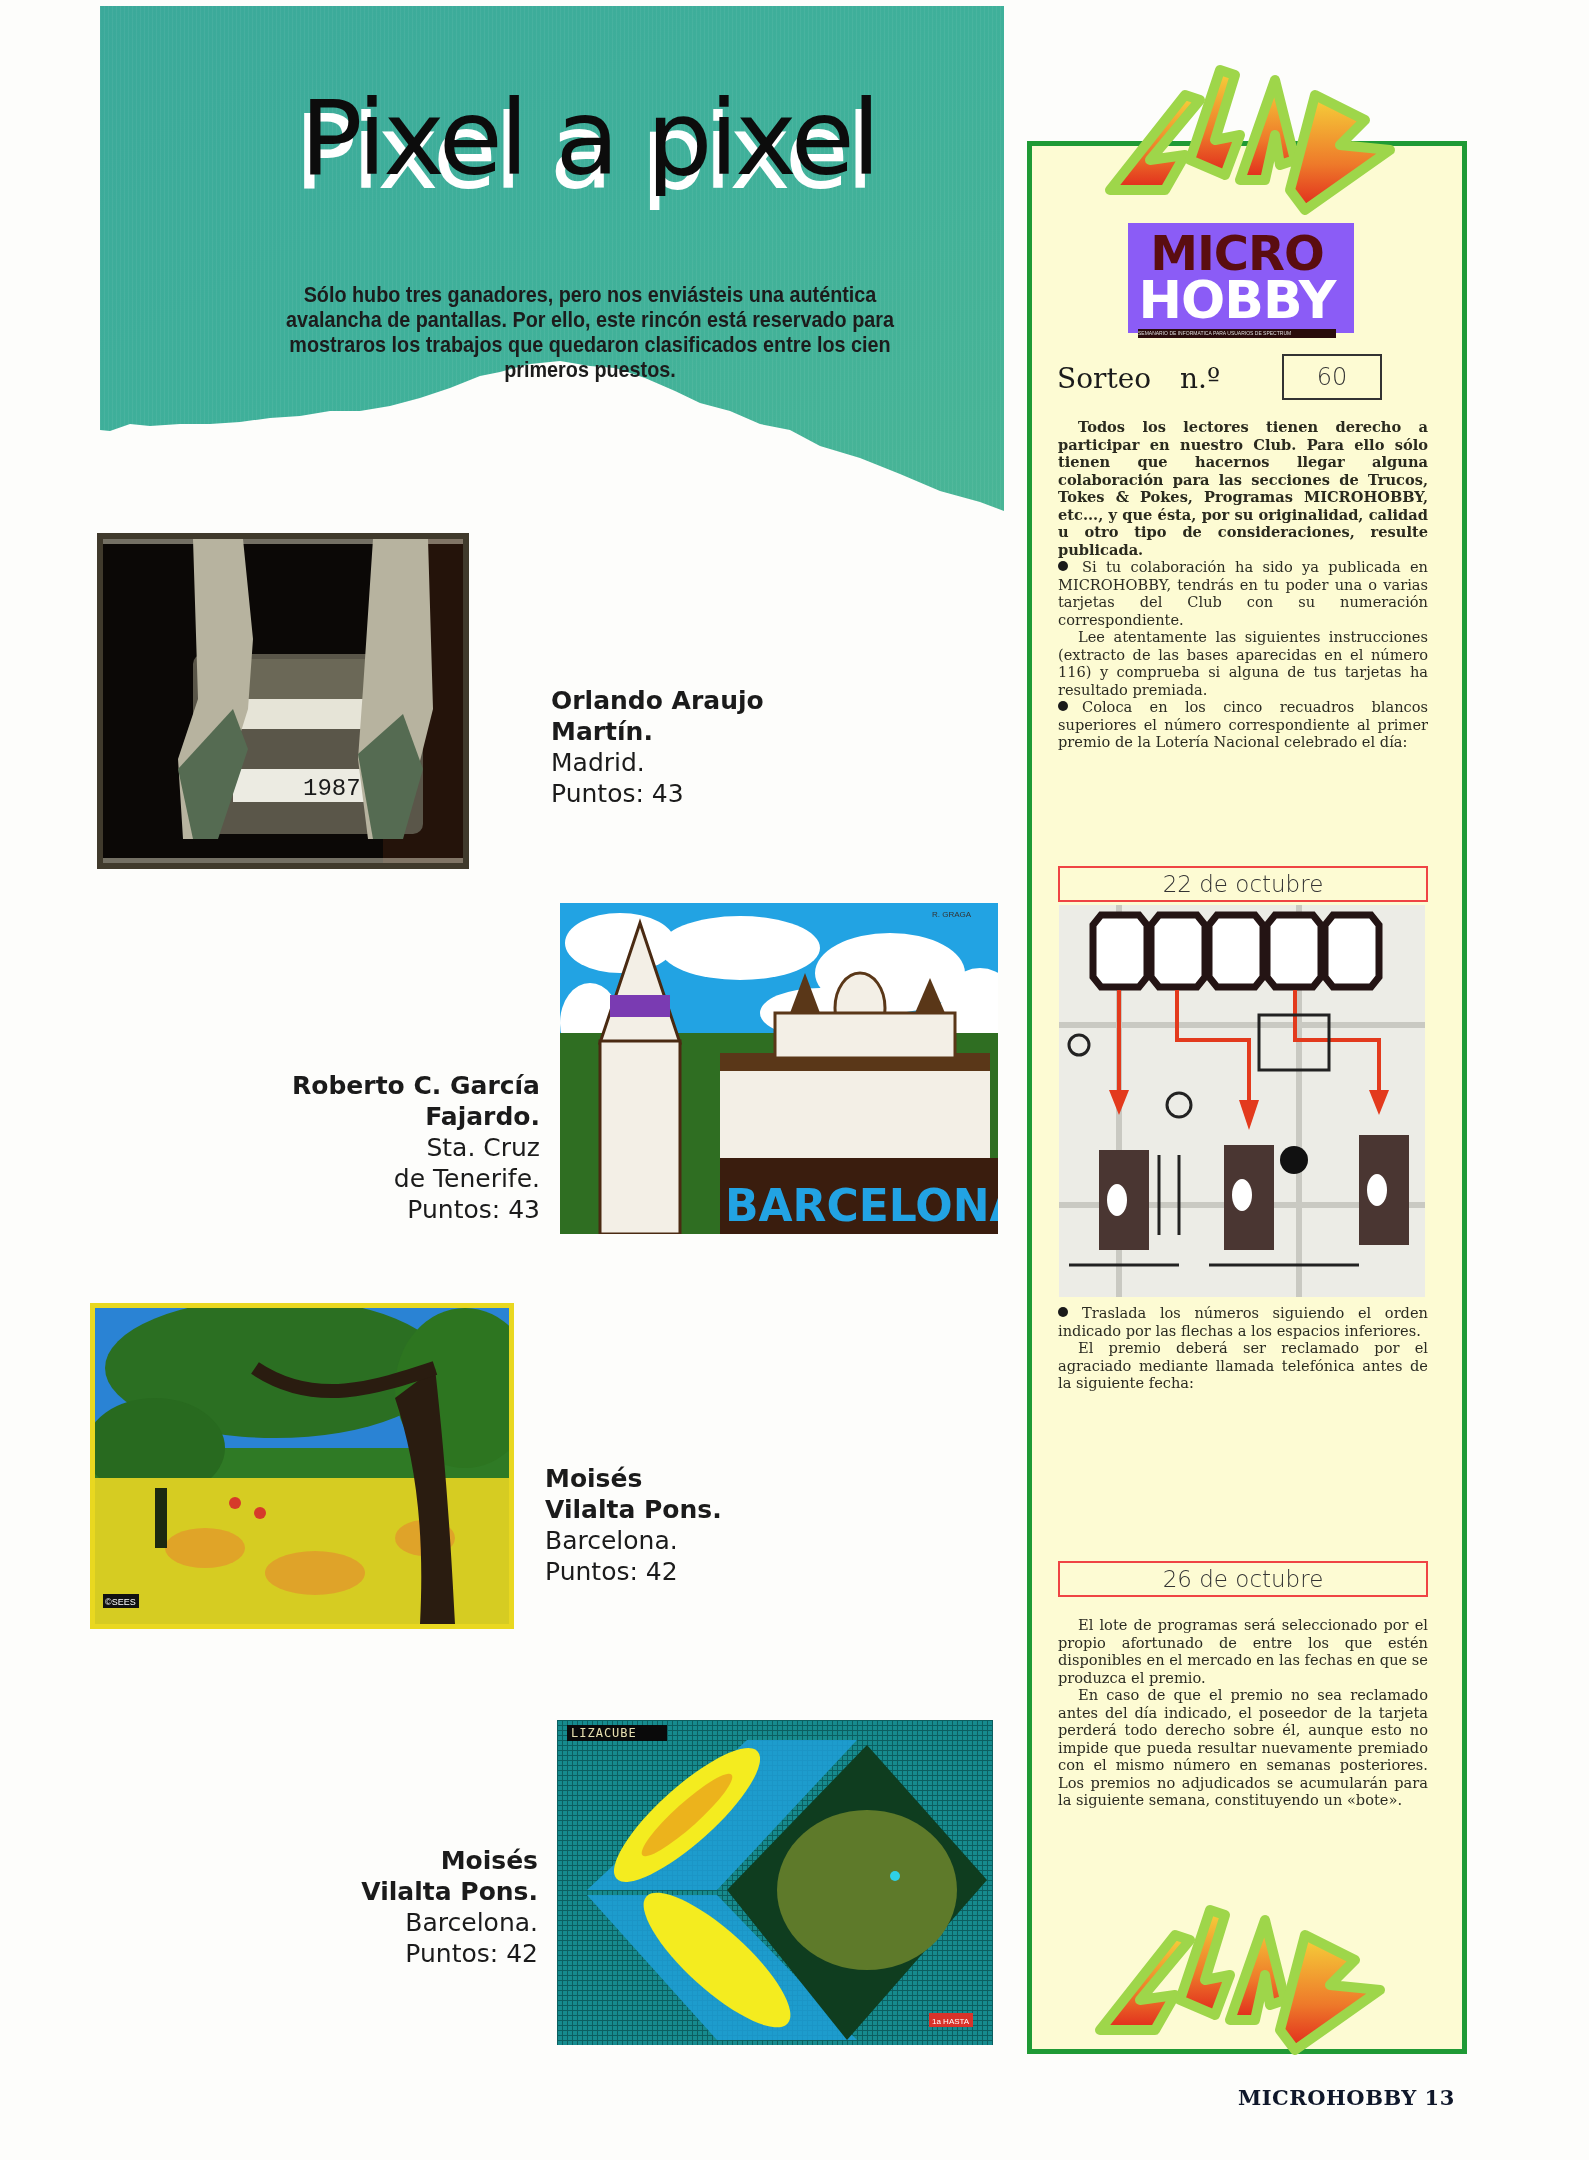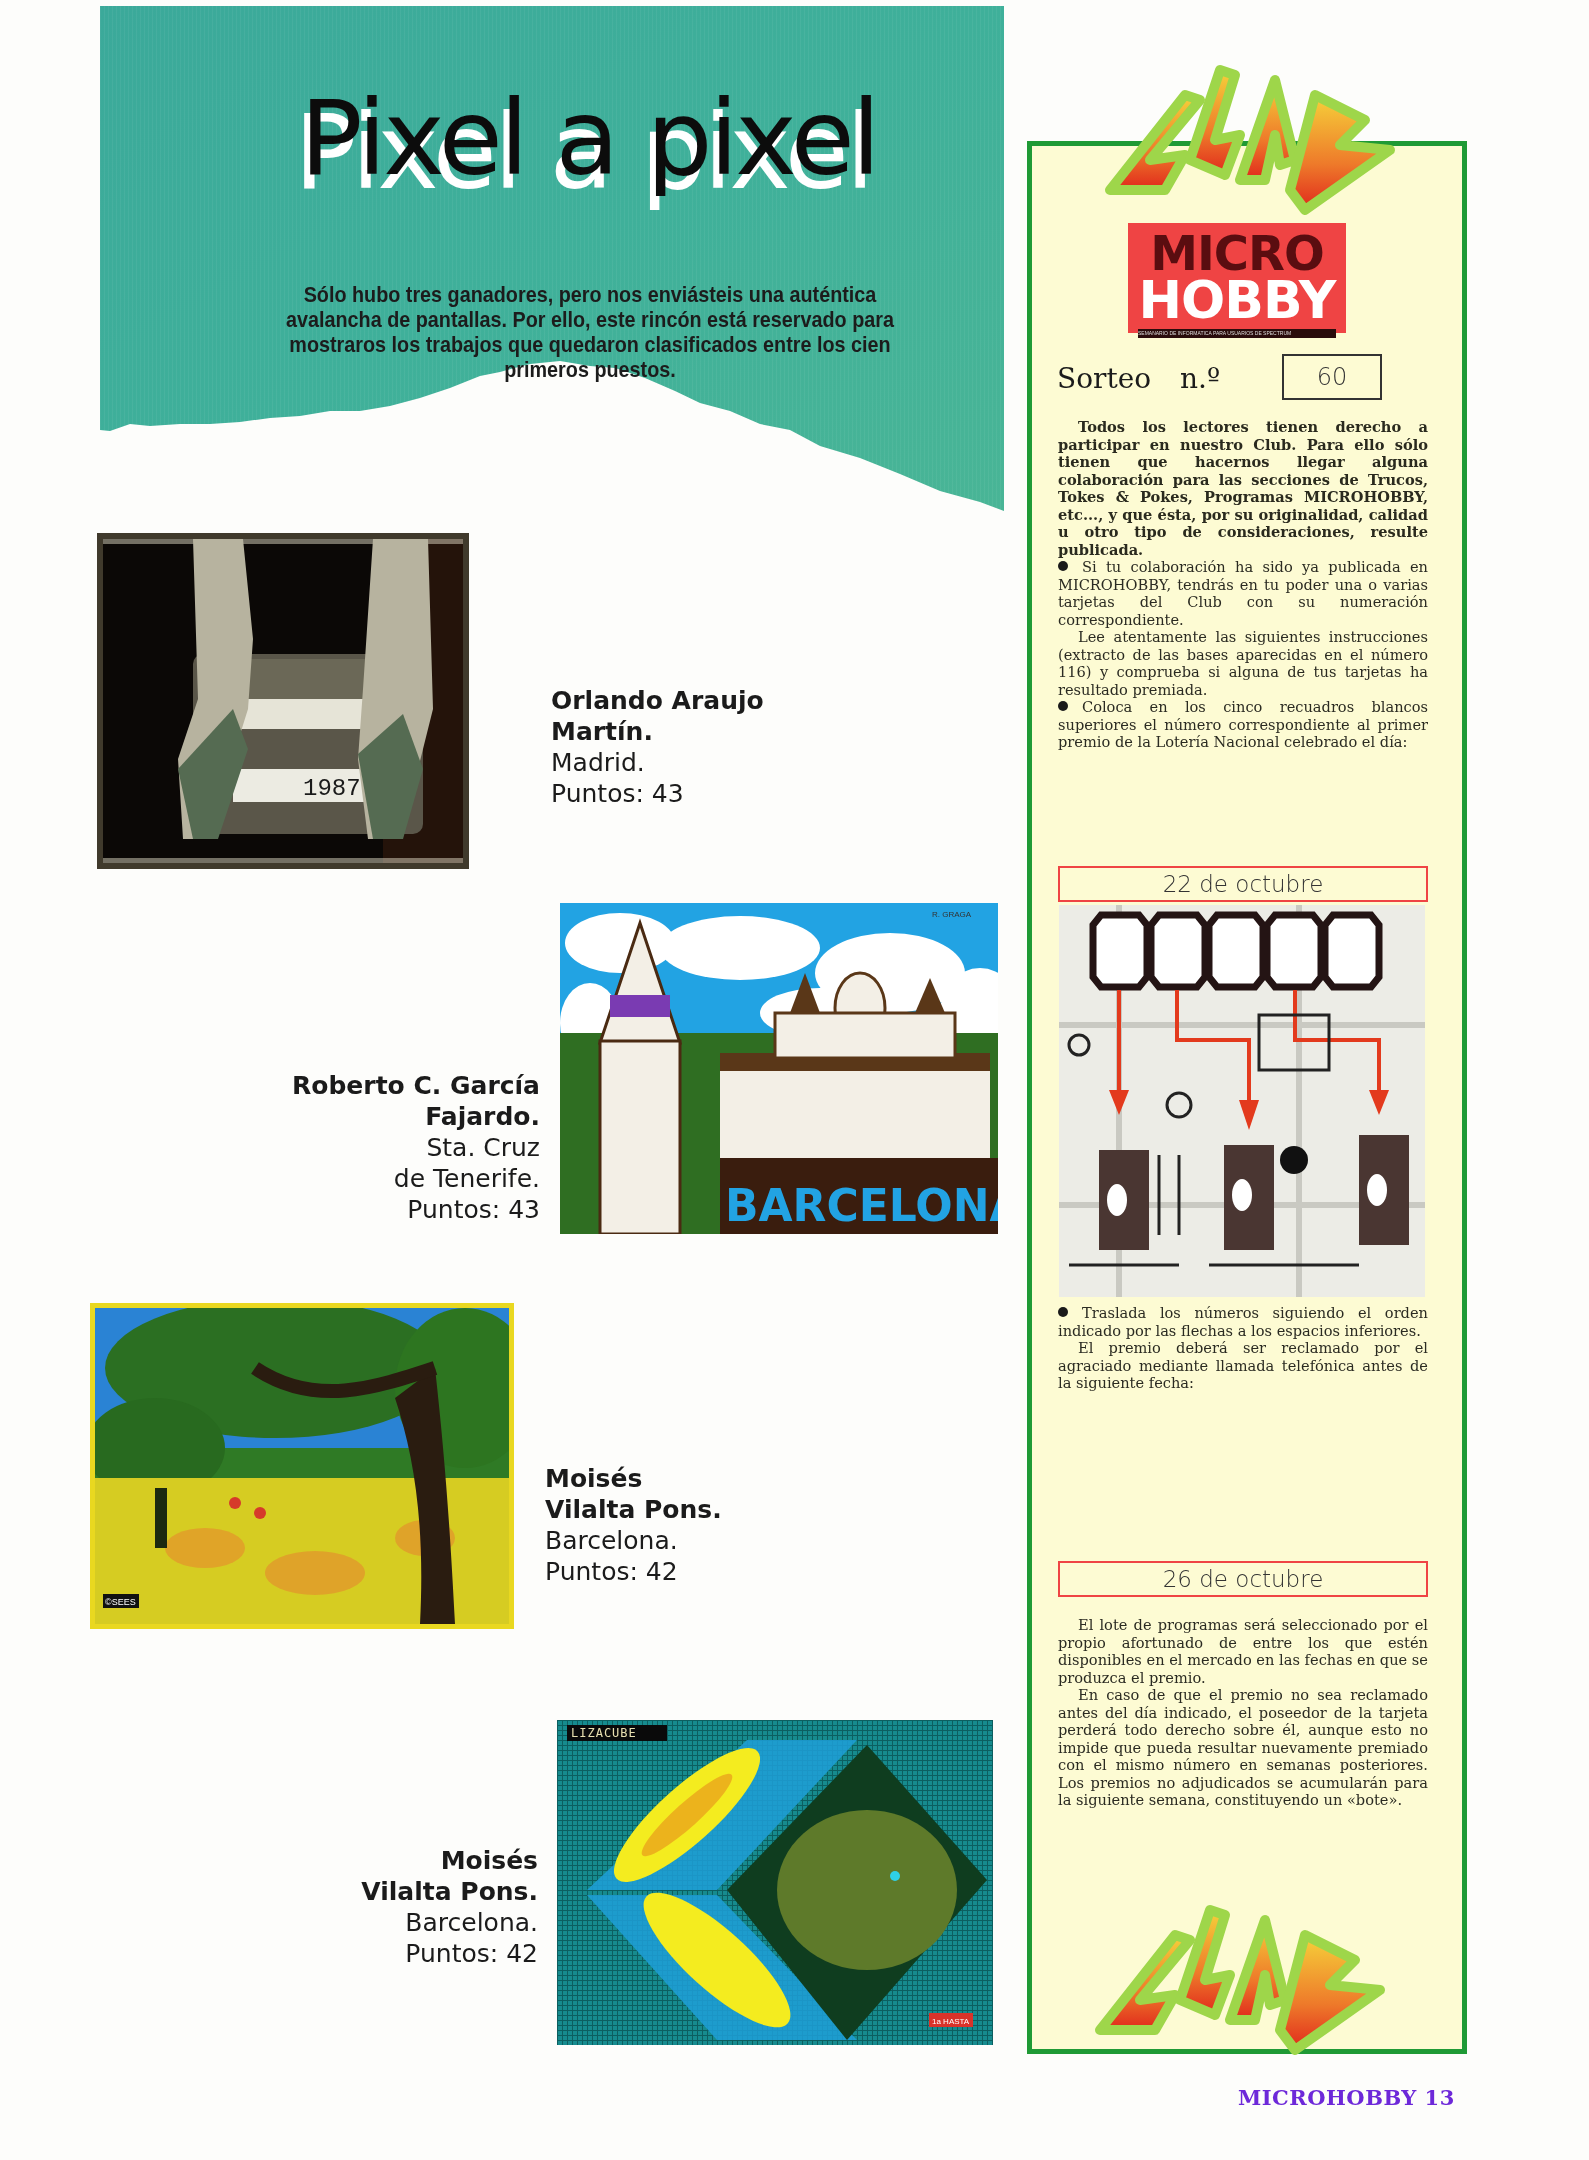--- a/index.html
+++ b/index.html
@@ -14,35 +14,35 @@
   .title-main{left:0;top:0;color:#0c0c0c;}
   .intro{position:absolute;left:140px;top:277px;width:700px;text-align:center;font-family:"Liberation Sans",sans-serif;font-weight:bold;font-size:21.5px;line-height:25px;color:#1c1c1c;transform:scaleX(0.92);transform-origin:center top;}
   
   .screen{position:absolute;overflow:hidden;}
   .caption{position:absolute;font-family:"DejaVu Sans",sans-serif;font-size:25px;line-height:31px;color:#1b1b1b;}
   .caption .nm{font-weight:bold;}
   .caption.right{text-align:right;}
   
   #club-box{left:1027px;top:141px;width:430px;height:1903px;border:5px solid #1f9a35;background:#fdfbd3;box-sizing:content-box;}
   .club-logo{position:absolute;}
-  .mh-logo{position:absolute;left:1128px;top:223px;width:218px;height:110px;background:#ef4444;}
+  .mh-logo{position:absolute;left:1128px;top:223px;width:218px;height:110px;background:#8b5cf6;padding-left:8px;}
   .mh-micro{position:absolute;left:0;top:4px;width:218px;text-align:center;font-family:"DejaVu Sans",sans-serif;font-weight:bold;font-size:48px;color:#5a0d10;letter-spacing:-1px;line-height:52px;}
   .mh-hobby{position:absolute;left:0;top:50px;width:218px;text-align:center;font-family:"DejaVu Sans",sans-serif;font-weight:bold;font-size:52px;color:#ffffff;letter-spacing:-1px;line-height:54px;}
   .mh-strip{position:absolute;left:10px;top:106px;width:198px;height:9px;background:#2a0c0c;color:#ddd;font-size:5px;line-height:9px;overflow:hidden;white-space:nowrap;}
   .sorteo-label{position:absolute;left:1057px;top:362px;font-family:"DejaVu Serif",serif;font-size:28px;color:#1b1b1b;}
   .sorteo-no{position:absolute;left:1180px;top:362px;font-family:"DejaVu Serif",serif;font-size:28px;color:#1b1b1b;}
   .sorteo-box{position:absolute;left:1282px;top:354px;width:96px;height:42px;border:2px solid #333;background:#fdfbd3;text-align:center;font-family:"DejaVu Sans",sans-serif;font-size:24px;line-height:42px;color:#333;font-weight:200;}
   .club-text{position:absolute;left:1058px;width:370px;font-family:"DejaVu Serif",serif;font-size:14.6px;line-height:17.5px;color:#2b2b22;text-align:justify;}
   .club-text p{margin:0;text-indent:20px;}
   .club-text p.b{font-weight:bold;color:#2a2a1e;}
   .club-text p.bul{text-indent:0;}
   .bullet{display:inline-block;width:10px;height:10px;border-radius:50%;background:#1a1a1a;margin-right:14px;vertical-align:1px;}
   .date-box{position:absolute;left:1058px;width:366px;height:32px;border:2px solid #ef4444;background:#fdfbd3;text-align:center;font-family:"DejaVu Sans",sans-serif;font-size:23px;line-height:32px;color:#333;font-weight:200;}
   .pcb{position:absolute;left:1059px;top:905px;width:366px;height:392px;background:#e9e9e4;overflow:hidden;}
-  .footer{position:absolute;left:1238px;top:2085px;font-family:"DejaVu Serif",serif;font-weight:bold;font-size:21px;color:#6d28d9;letter-spacing:0.5px;}
+  .footer{position:absolute;left:1238px;top:2085px;font-family:"DejaVu Serif",serif;font-weight:bold;font-size:21px;color:#0f172a;letter-spacing:0.5px;}
 </style>
 </head>
 <body>
 
 <div id="header-panel" class="abs">
   <svg width="904" height="505" viewBox="0 0 904 505">
     <defs>
       <linearGradient id="teal" x1="0" y1="0" x2="1" y2="1">
         <stop offset="0" stop-color="#3ba99a"></stop>
         <stop offset="0.5" stop-color="#3fb09a"></stop>

